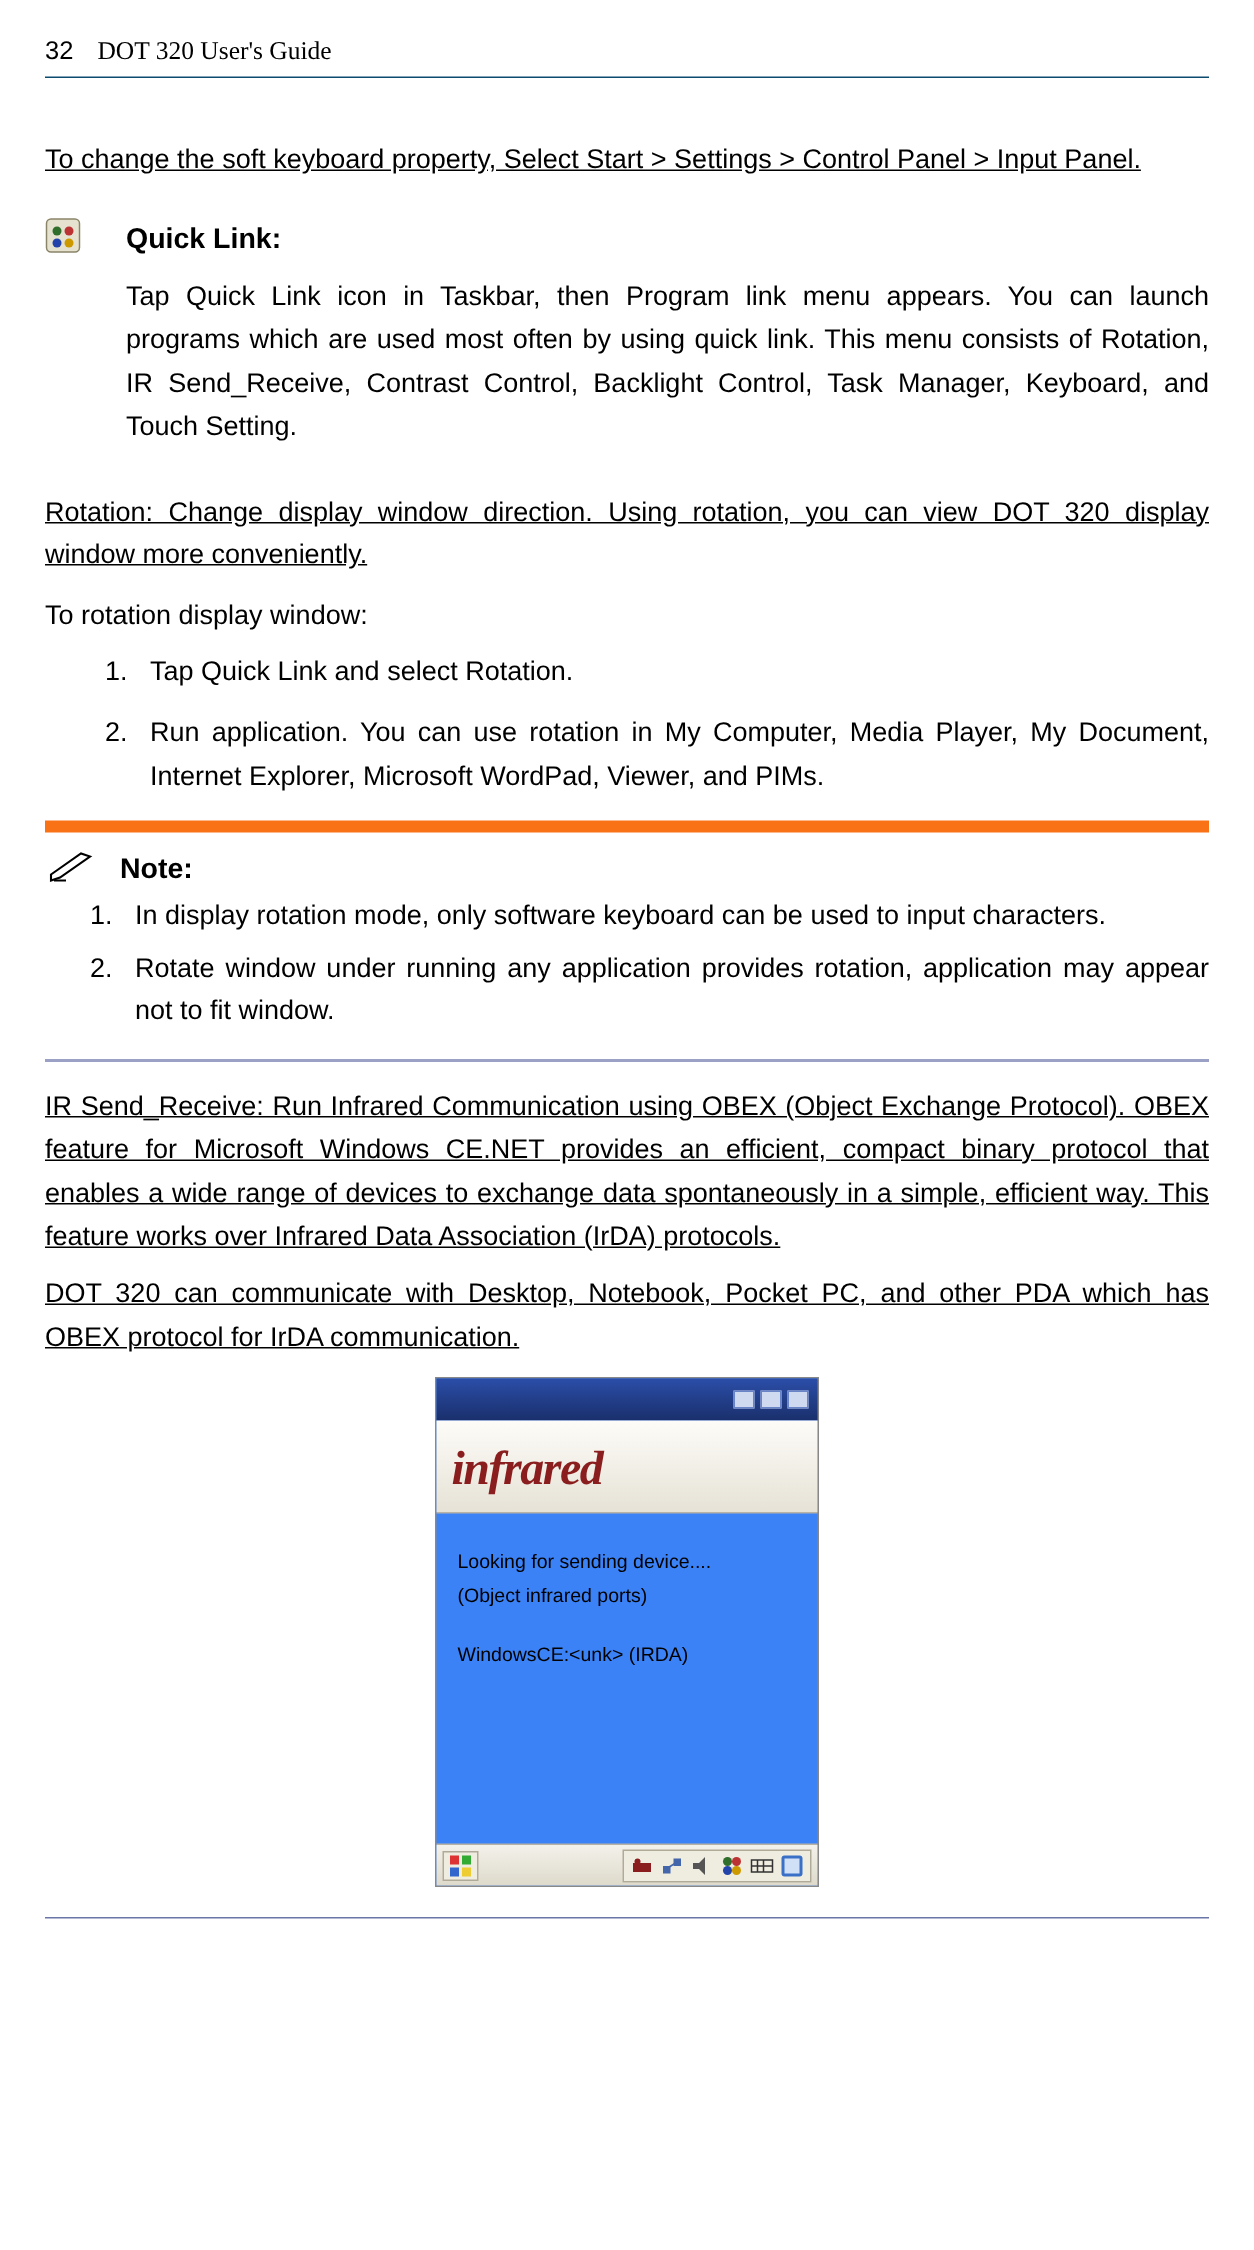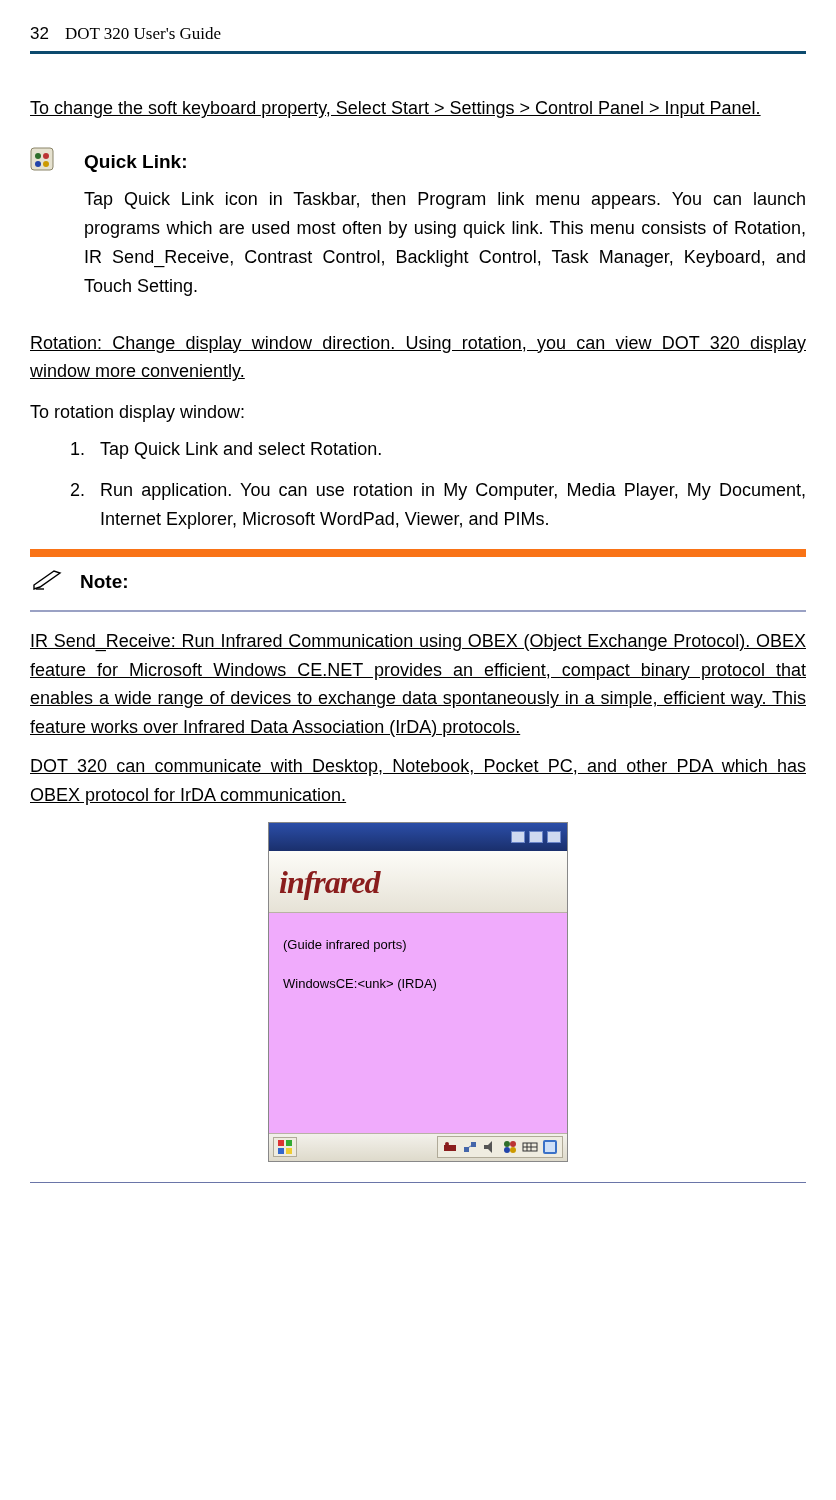--- a/index.html
+++ b/index.html
@@ -10,21 +10,21 @@
       line-height: 1.6;
       color: #000;
       background: #fff;
       width: 836px;
       padding: 20px 30px 30px 30px;
     }
     .header-row {
       display: flex;
       align-items: center;
       gap: 16px;
-      border-bottom: 3px solid #0c4a6e;
+      border-bottom: 1px solid #0c4a6e;
       padding-bottom: 4px;
       margin-bottom: 40px;
     }
     .page-num { font-size: 17px; }
     .doc-title { font-size: 17px; font-family: Liberation Serif, serif; }
     .para { text-align: justify; margin-bottom: 24px; text-decoration: underline; }
     .quick-link-row { display: flex; align-items: flex-start; margin-bottom: 8px; }
     .ql-icon {
       width: 24px; height: 24px; margin-right: 30px;
       flex-shrink: 0;
@@ -40,23 +40,23 @@
       padding: 10px 0 12px 0;
       margin-bottom: 15px;
     }
     .note-row { display: flex; align-items: flex-start; }
     .note-icon { width: 36px; height: 24px; margin-right: 14px; flex-shrink: 0; }
     .note-label { font-weight: bold; font-size: 19px; }
     .note-list { margin-left: 50px; }
     .note-list li { padding-left: 10px; margin-bottom: 6px; text-align: justify; }
     .screenshot-wrap { display: flex; justify-content: center; margin-top: 8px; }
     .device-window {
-      width: 300px;
+      width: 256px;
       border: 1px solid #888;
-      background: #f0abfc;
+      background: #3b82f6;
       font-family: Tahoma, Arial, sans-serif;
       font-size: 13px;
       color: #000;
     }
     .titlebar {
       height: 28px;
       background: linear-gradient(to bottom, #2b4ea8, #1a2f6c);
       display: flex;
       justify-content: flex-end;
       align-items: center;
@@ -153,35 +153,40 @@
 <div class="note-box">
   <div class="note-row">
     <span class="note-icon">
       <svg viewBox="0 0 36 24" width="36" height="24">
         <path d="M4 18 L24 4 L30 6 L10 20 L4 22 Z" fill="none" stroke="#000" stroke-width="1.4"></path>
         <path d="M6 22 L14 22" stroke="#000" stroke-width="1.4"></path>
       </svg>
     </span>
     <span class="note-label">Note:</span>
   </div>
+  <ol class="note-list">
+    <li>In display rotation mode, only software keyboard can be used to input characters.</li>
+    <li>Rotate window under running any application provides rotation, application may appear not to fit window.</li>
+  </ol>
 </div>
 
 <p class="para" style="margin-bottom:10px;">IR Send_Receive: Run Infrared Communication using OBEX (Object Exchange Protocol). OBEX feature for Microsoft Windows CE.NET provides an efficient, compact binary protocol that enables a wide range of devices to exchange data spontaneously in a simple, efficient way. This feature works over Infrared Data Association (IrDA) protocols.</p>
 <p class="para" style="margin-bottom:12px;">DOT 320 can communicate with Desktop, Notebook, Pocket PC, and other PDA which has OBEX protocol for IrDA communication.</p>
 
 <div class="screenshot-wrap">
   <div class="device-window">
     <div class="titlebar">
       <span class="sq"></span>
       <span class="sq"></span>
       <span class="sq"></span>
     </div>
     <div class="infrared-logo">infrared</div>
     <div class="device-body">
-      <div class="line2">(Guide infrared ports)</div>
+      <div class="line1">Looking for sending device....</div>
+      <div class="line2">(Object infrared ports)</div>
       <div class="line3">WindowsCE:&lt;unk&gt; (IRDA)</div>
     </div>
     <div class="taskbar">
       <span class="tb-start">
         <svg class="tb-icon" viewBox="0 0 16 16">
             <rect x="1" y="1" width="6" height="6" fill="#d33"></rect>
             <rect x="9" y="1" width="6" height="6" fill="#3a3"></rect>
             <rect x="1" y="9" width="6" height="6" fill="#36c"></rect>
             <rect x="9" y="9" width="6" height="6" fill="#ec3"></rect>
           </svg>

